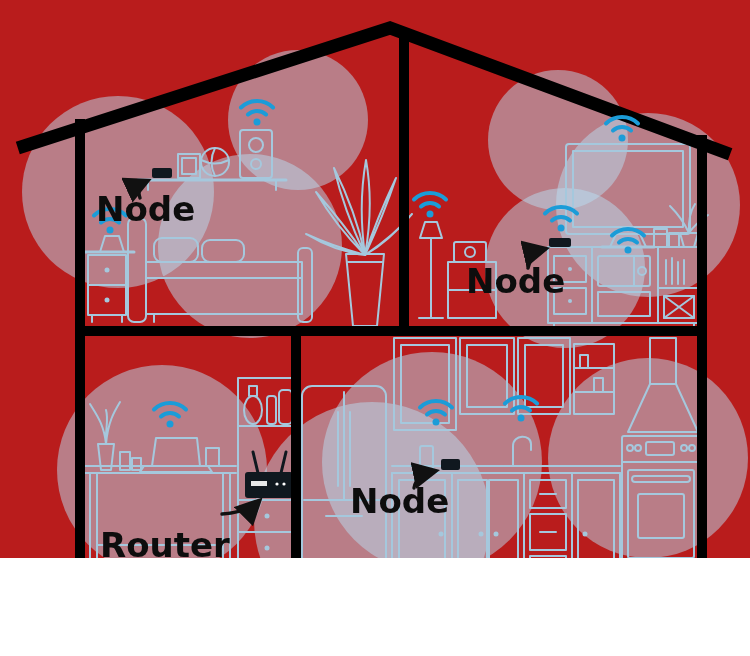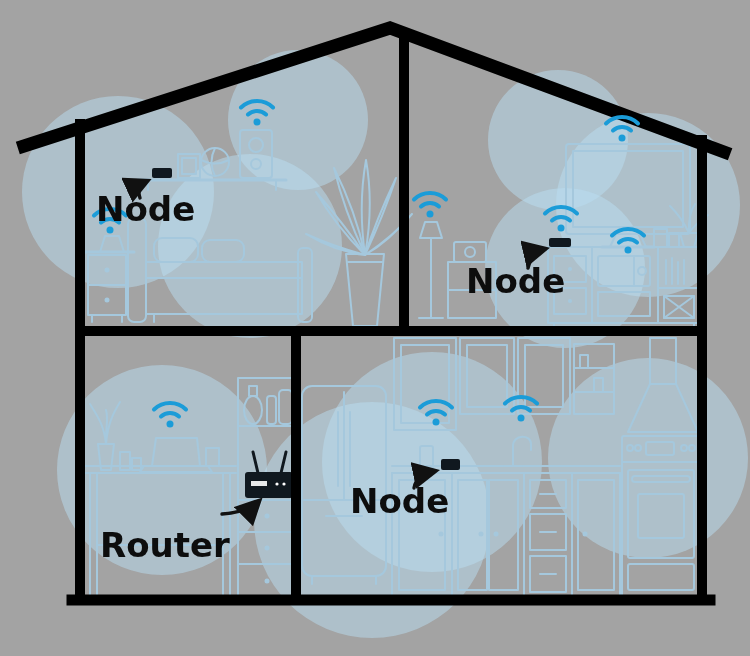--- a/index.html
+++ b/index.html
@@ -1,17 +1,17 @@
 <!DOCTYPE html>
 <html style="--wifi-accent: #1b9cd8; --coverage-fill: #b9def1; --lineart: #a5c8dd; --house-outline: #000000; --device-fill: #10181f; --label-text: #0d0d0d; --arrow: #111111;"><head>
 <meta charset="utf-8">
 <style>
   html,body{margin:0;padding:0;background:#fff;}
   .stage{
-    position:relative;width:750px;height:656px;background:#a3a3a3;overflow:hidden;
+    position:relative;width:750px;height:558px;background:#b91c1c;overflow:hidden;
     font-family:"DejaVu Sans","Liberation Sans",sans-serif;
   }
   .stage svg{position:absolute;left:0;top:0;}
   .cov{fill:var(--coverage-fill,#b9def1);opacity:.5;}
   .art{stroke:var(--lineart,#a5c8dd);fill:none;stroke-width:2;stroke-linecap:round;stroke-linejoin:round;}
   .art-thick{stroke-width:3;}
   .art-fill{fill:var(--lineart,#a5c8dd);stroke:none;}
   .house{stroke:var(--house-outline,#000);fill:none;stroke-linecap:square;}
   .wifi-arc{stroke:var(--wifi-accent,#1b9cd8);stroke-width:4;fill:none;stroke-linecap:round;}
   .wifi-dot{fill:var(--wifi-accent,#1b9cd8);}

